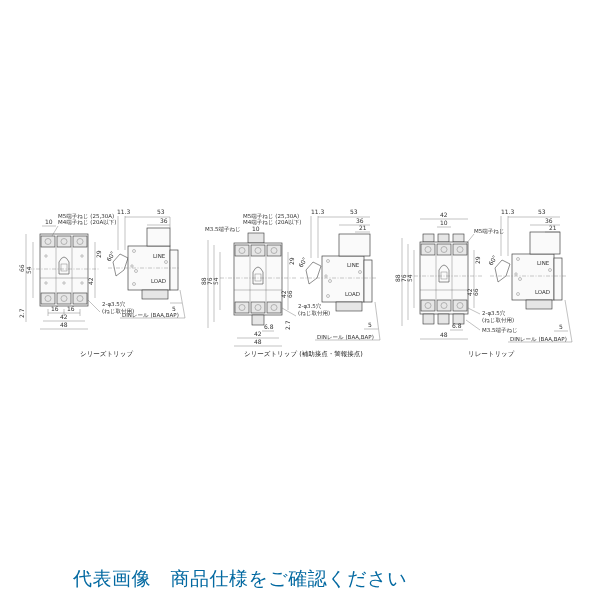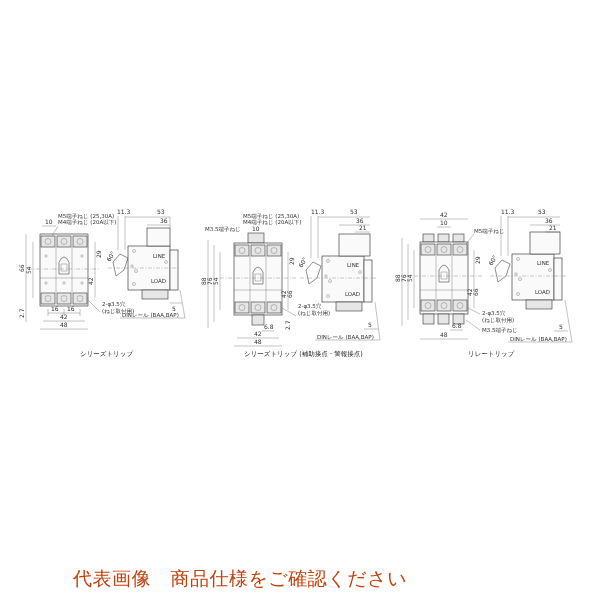--- a/index.html
+++ b/index.html
@@ -9,21 +9,21 @@
   svg text { font-family:"DejaVu Sans", sans-serif; fill:#333; }
   .dim { font-size:6px; }
   .note { font-size:5.5px; }
   .cap { font-size:6.5px; fill:#222; }
   .ln { stroke:#444; stroke-width:0.6; fill:none; }
   .thin { stroke:#666; stroke-width:0.4; fill:none; }
   .body { stroke:#444; stroke-width:0.7; fill:#fafafa; }
   .term { stroke:#333; stroke-width:0.6; fill:#e6e6e6; }
   .dash { stroke:#777; stroke-width:0.4; stroke-dasharray:4 1.5 1 1.5; fill:none; }
   #footer { position:absolute; left:0; top:566px; width:480px; text-align:center;
-            font-size:19px; letter-spacing:0.5px; color:#c2410c; }
+            font-size:19px; letter-spacing:0.5px; color:#0369a1; }
 </style>
 </head>
 <body>
 
 <div id="stage">
 <svg width="600" height="600" viewBox="0 0 600 600" xmlns="http://www.w3.org/2000/svg">
 
   <g>
 
     <g>

